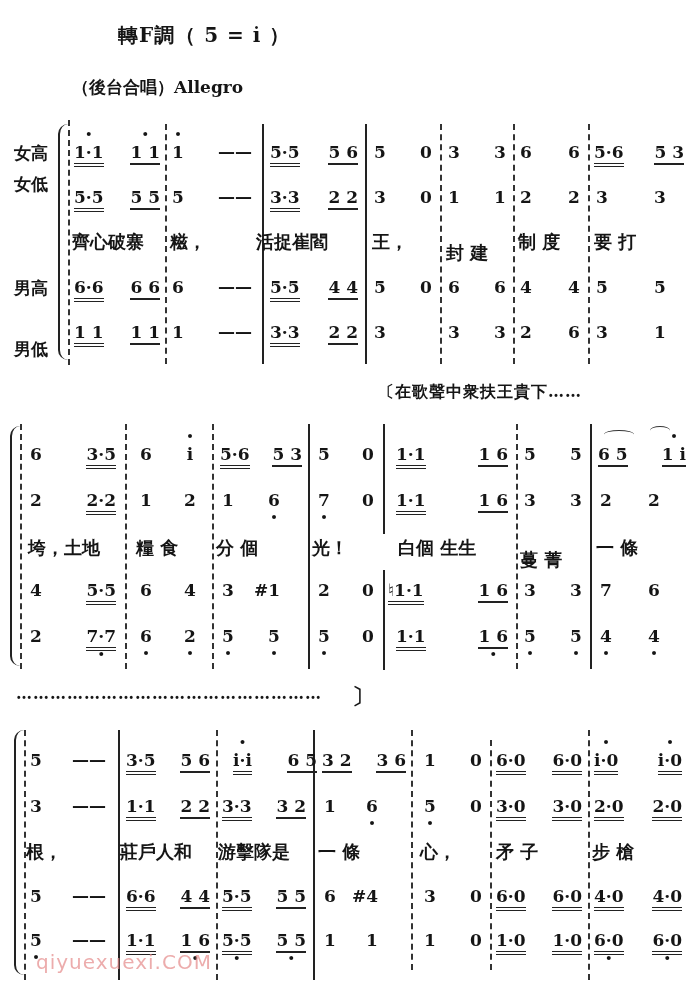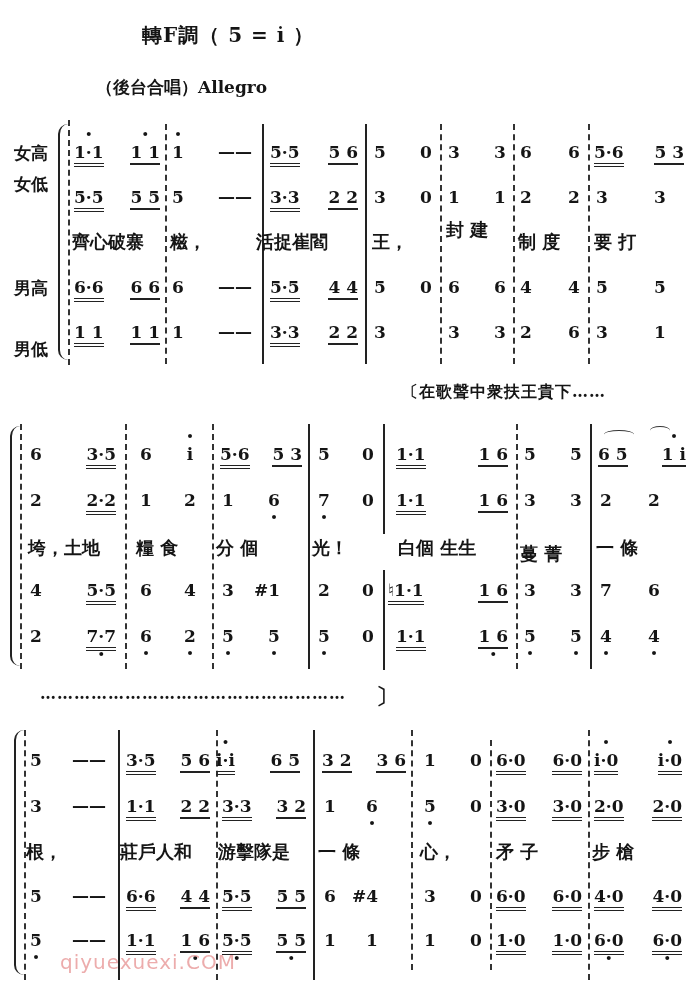--- a/index.html
+++ b/index.html
@@ -1,21 +1,21 @@
 <!DOCTYPE html>
 <html><head>
 <meta charset="utf-8">
 <style>
   html, body { margin: 0; padding: 0; background: #ffffff; }
   body {
     width: 700px; height: 990px; position: relative; overflow: hidden;
     font-family: "DejaVu Serif", "Liberation Serif", serif;
     color: #151515;
   }
-  .abs { position: absolute; margin-left: 24px; }
+  .abs { position: absolute; }
   .title { left: 118px; top: 22px; font-size: 20px; font-weight: bold; letter-spacing: 1px; }
   .tempo { left: 72px; top: 76px; font-size: 17px; font-weight: bold; }
   .stage { left: 378px; top: 382px; font-size: 16px; font-weight: bold; letter-spacing: 1px; }
   .dots { left: 16px; top: 684px; font-size: 16px; font-weight: bold; letter-spacing: 1px; }
   .sys { position: absolute; left: 0; width: 700px; }
   .label { position: absolute; left: 14px; font-size: 17px; font-weight: bold; }
   .brace { position: absolute; left: 58px; width: 8px; border-left: 2px solid #222; border-radius: 10px 0 0 10px; }
   .bar { position: absolute; width: 0; border-left: 2px solid #222; }
   .bar.dash { border-left: 2px dashed #333; }
   .measure { position: absolute; display: flex; justify-content: space-between; align-items: flex-start; }
@@ -122,21 +122,21 @@
   </div>
 
   <div class="measure" style="left:448px;top:32px;width:58px">
     <span class="note">3</span>
     <span class="note">3</span>
   </div>
   <div class="measure" style="left:448px;top:77px;width:58px">
     <span class="note">1</span>
     <span class="note">1</span>
   </div>
-  <div class="measure lyric" style="left:446px;top:108px;width:62px">封 建</div>
+  <div class="measure lyric" style="left:446px;top:131px;width:62px">封 建</div>
   <div class="measure" style="left:448px;top:167px;width:58px">
     <span class="note">6</span>
     <span class="note">6</span>
   </div>
   <div class="measure" style="left:448px;top:212px;width:58px">
     <span class="note">3</span>
     <span class="note">3</span>
   </div>
 
   <div class="measure" style="left:520px;top:32px;width:60px">
@@ -280,21 +280,21 @@
   </div>
 
   <div class="measure" style="left:524px;top:34px;width:58px">
     <span class="note">5</span>
     <span class="note">5</span>
   </div>
   <div class="measure" style="left:524px;top:80px;width:58px">
     <span class="note">3</span>
     <span class="note">3</span>
   </div>
-  <div class="measure lyric" style="left:520px;top:132px;width:66px">蔓 菁</div>
+  <div class="measure lyric" style="left:520px;top:138px;width:66px">蔓 菁</div>
   <div class="measure" style="left:524px;top:170px;width:58px">
     <span class="note">3</span>
     <span class="note">3</span>
   </div>
   <div class="measure" style="left:524px;top:216px;width:58px">
     <span class="note dot-below">5</span>
     <span class="note dot-below">5</span>
   </div>
 
   <div class="tie" style="left:604px;top:20px;width:30px"></div>
@@ -360,21 +360,21 @@
   <div class="measure lyric" style="left:120px;top:120px;width:94px">莊戶人和</div>
   <div class="measure" style="left:126px;top:166px;width:84px">
     <span class="note u2">6·6</span>
     <span class="note u1">4 4</span>
   </div>
   <div class="measure" style="left:126px;top:210px;width:84px">
     <span class="note u2">1·1</span>
     <span class="note u1 dot-below">1 6</span>
   </div>
 
-  <div class="measure" style="left:216px;top:30px;width:84px">
+  <div class="measure" style="left:233px;top:30px;width:84px">
     <span class="note u2 dot-above">i·i</span>
     <span class="note u1">6 5</span>
   </div>
   <div class="measure" style="left:222px;top:76px;width:84px">
     <span class="note u2">3·3</span>
     <span class="note u1">3 2</span>
   </div>
   <div class="measure lyric" style="left:218px;top:120px;width:94px">游擊隊是</div>
   <div class="measure" style="left:222px;top:166px;width:84px">
     <span class="note u2">5·5</span>

